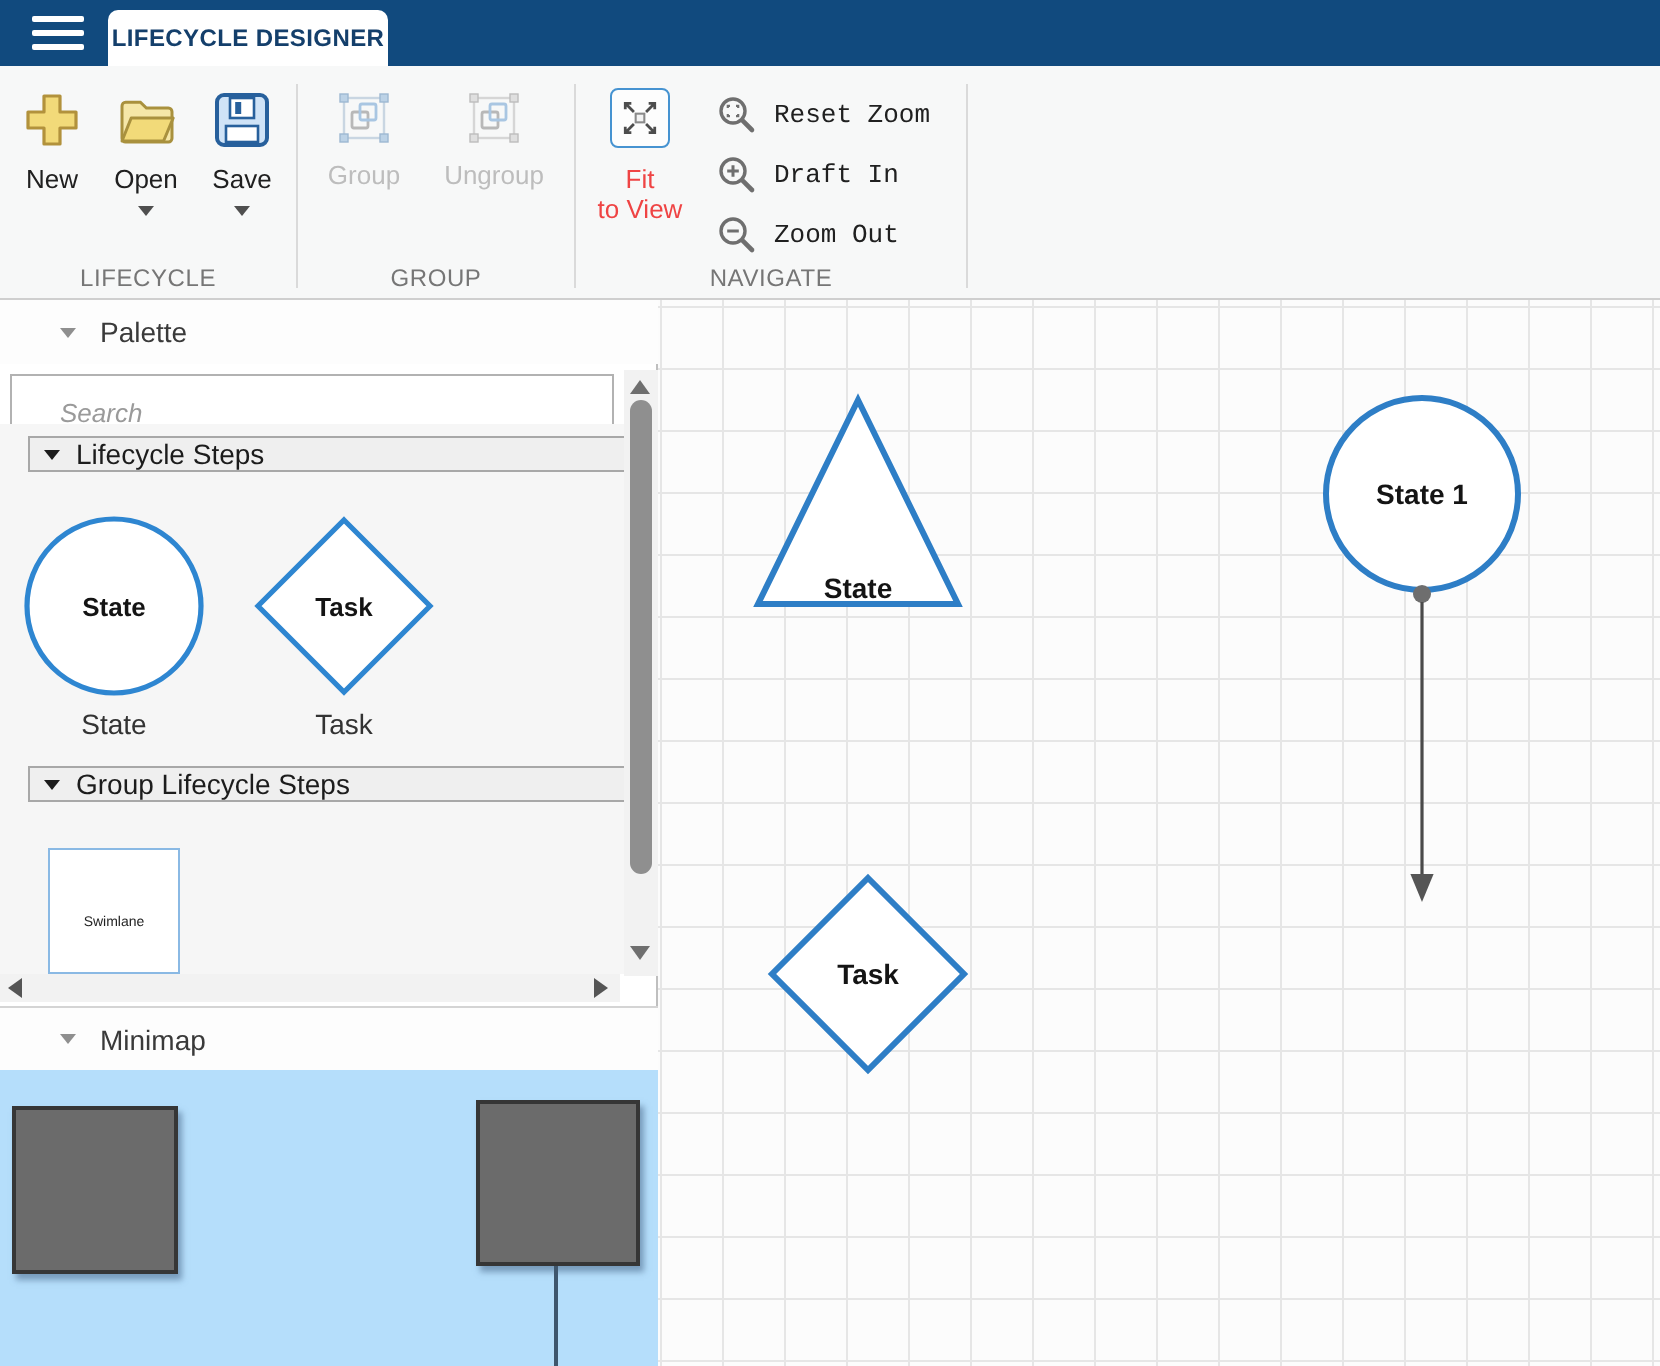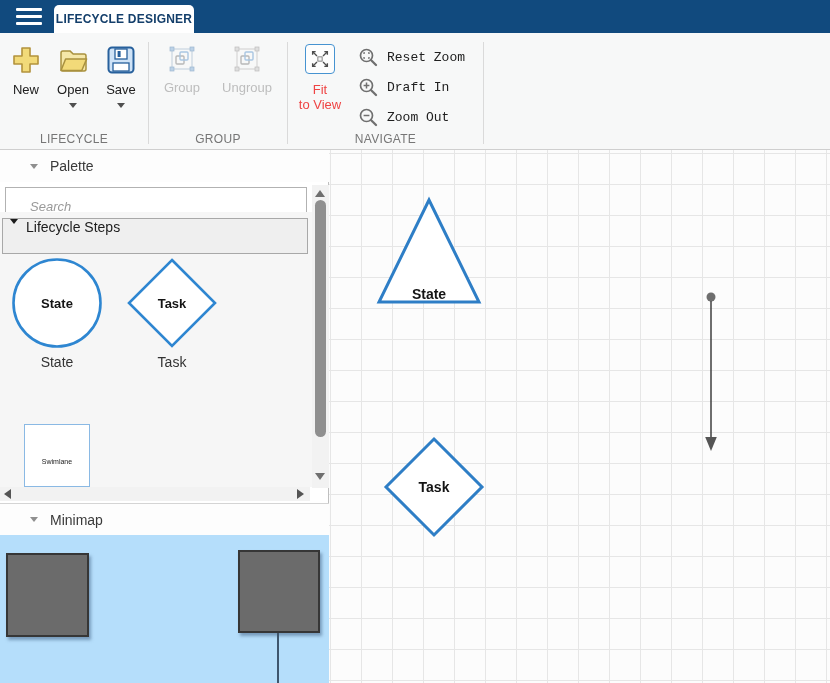--- a/index.html
+++ b/index.html
@@ -40,22 +40,22 @@
   .panel-hdr { position:absolute; left:0; width:329px; height:32px; background:#fdfdfd;
                display:flex; align-items:center; cursor:pointer;padding-left:21px; }
   .panel-hdr .chev { width:0; height:0; border-left:4.5px solid transparent; border-right:4.5px solid transparent;
                      border-top:5px solid #8f8f8f; margin-left:9px; }
   .panel-hdr .txt { font-size:14px; color:#3a3a3a; margin-left:12px; }
   .searchbox { position:absolute; left:5px; top:37px; width:302px; height:38px; border:1px solid #b2b2b2;
                background:#fff; font-family:"Liberation Sans",sans-serif; font-size:13px; font-style:italic;
                color:#444; padding:0 24px; outline:none; }
   .searchbox::placeholder { color:#9a9a9a; font-style:italic; }
   .pal-content-bg { position:absolute; left:0; top:62px; width:312px; height:275px; background:#f6f6f6; }
-  .sec-hdr { position:absolute; left:2px; width:306px; height:36px; background:#efefef;
-             border:1px solid #a8a8a8; display:flex; cursor:pointer; }
+  .sec-hdr { position:absolute; left:14px; width:306px; height:18px; background:#efefef;
+             border:1px solid #a8a8a8; display:flex; align-items:center; cursor:pointer; }
   .sec-hdr .chev { width:0; height:0; border-left:4px solid transparent; border-right:4px solid transparent;
                    border-top:5px solid #1c1c1c; margin-left:7px; }
   .sec-hdr .txt { font-size:14px; color:#1c1c1c; margin-left:8px; }
   .pal-item { position:absolute; cursor:pointer; }
   .pal-shape-txt { position:absolute; left:0; top:0; width:100%; height:100%; display:flex;
                    align-items:center; justify-content:center; font-size:13px; font-weight:700;
                    color:#141414; pointer-events:none; }
   .pal-item-lbl { position:absolute; width:92px; text-align:center; font-size:14px; color:#333; }
   .swimlane { position:absolute; left:24px; top:274px; width:66px; height:63px; background:#fff;
               border:1px solid #8ab9e4; cursor:pointer; }
@@ -254,20 +254,24 @@
     <div class="pal-item-lbl" style="left:11px;top:204px;">State</div>
 
     <div class="pal-item" style="left:126px;top:107px;width:92px;height:92px;">
       <svg width="92" height="92" viewBox="0 0 92 92">
         <polygon points="46,3 89,46 46,89 3,46" fill="#ffffff" stroke="#2e86d1" stroke-width="2.6"></polygon>
       </svg>
       <div class="pal-shape-txt">Task</div>
     </div>
     <div class="pal-item-lbl" style="left:126px;top:204px;">Task</div>
 
+    <div class="sec-hdr" style="top:233px;">
+      <span class="chev"></span>
+      <span class="txt">Group Lifecycle Steps</span>
+    </div>
 
     <div class="swimlane">
       <div class="txt">Swimlane</div>
     </div>
 
     <div class="vscroll">
       <div class="arr-up"></div>
       <div class="thumb"></div>
       <div class="arr-dn"></div>
     </div>
@@ -291,20 +295,26 @@
 
   <div class="canvas">
 
     <div class="node" style="left:46px;top:46px;width:108px;height:110px;">
       <svg width="108" height="110" viewBox="0 0 108 110">
         <polygon points="54,4 4,106 104,106" fill="#ffffff" stroke="#2e7ec6" stroke-width="3"></polygon>
       </svg>
       <div class="node-lbl" style="left:0;top:88px;width:108px;height:20px;">State</div>
     </div>
 
+    <div class="node" style="left:331px;top:46px;width:102px;height:102px;">
+      <svg width="102" height="102" viewBox="0 0 102 102">
+        <circle cx="51" cy="51" r="48" fill="#ffffff" stroke="#2e7ec6" stroke-width="3"></circle>
+      </svg>
+      <div class="node-lbl" style="left:0;top:0;width:102px;height:102px;">State 1</div>
+    </div>
 
     <div class="node" style="left:371px;top:139px;width:22px;height:168px;">
       <svg width="22" height="168" viewBox="0 0 22 168">
         <circle cx="11" cy="8" r="4.5" fill="#6e6e6e"></circle>
         <line x1="11" y1="12" x2="11" y2="150" stroke="#4a4a4a" stroke-width="1.6"></line>
         <polygon points="5.2,148 16.8,148 11,162" fill="#555555"></polygon>
       </svg>
     </div>
 
     <div class="node" style="left:54px;top:286px;width:102px;height:102px;">

